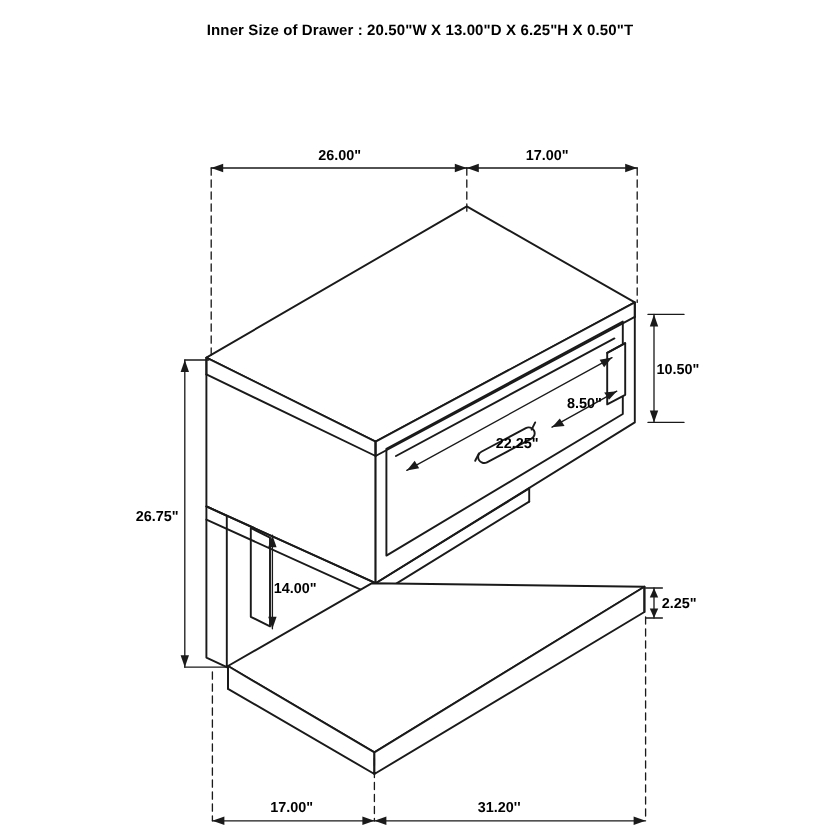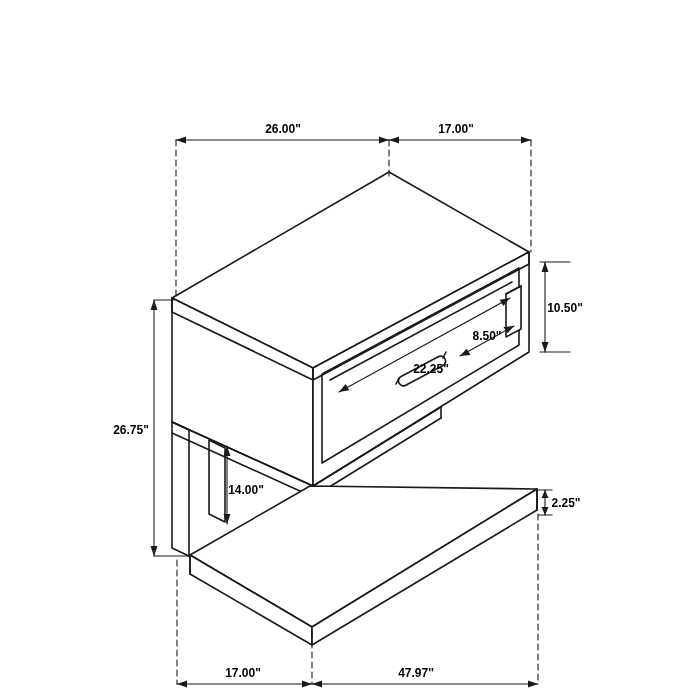--- a/index.html
+++ b/index.html
@@ -46,20 +46,21 @@
   }
   .dimlabel.center {
     transform: translate(-50%, -50%);
   }
 </style>
 </head>
 <body>
 
 <div id="stage">
 
+  <div id="title">Inner Size of Drawer : 20.50"W X 13.00"D X 6.25"H X 0.50"T</div>
 
   <svg id="drawing" viewBox="0 0 700 700">
     <g stroke="#1a1a1a" fill="none" stroke-width="1.6" stroke-linejoin="round" stroke-linecap="round">
 
       <g>
         <polygon points="172,298 389,172 529,252 313,368" fill="#ffffff"></polygon>
       </g>
 
       <g>
         <polygon points="172,298 313,368 313,486 172,422" fill="#ffffff"></polygon>
@@ -180,15 +181,15 @@
 
   <div class="dimlabel center" style="left:283px; top:129px;">26.00"</div>
   <div class="dimlabel center" style="left:456px; top:129px;">17.00"</div>
   <div class="dimlabel center" style="left:565px; top:308px;">10.50"</div>
   <div class="dimlabel center" style="left:487px; top:336px;">8.50"</div>
   <div class="dimlabel center" style="left:431px; top:369px;">22.25"</div>
   <div class="dimlabel center" style="left:131px; top:430px;">26.75"</div>
   <div class="dimlabel center" style="left:246px; top:490px;">14.00"</div>
   <div class="dimlabel center" style="left:566px; top:503px;">2.25"</div>
   <div class="dimlabel center" style="left:243px; top:673px;">17.00"</div>
-  <div class="dimlabel center" style="left:416px; top:673px;">47.97''</div>
+  <div class="dimlabel center" style="left:416px; top:673px;">31.20''</div>
 
 </div>
 
 </body></html>

